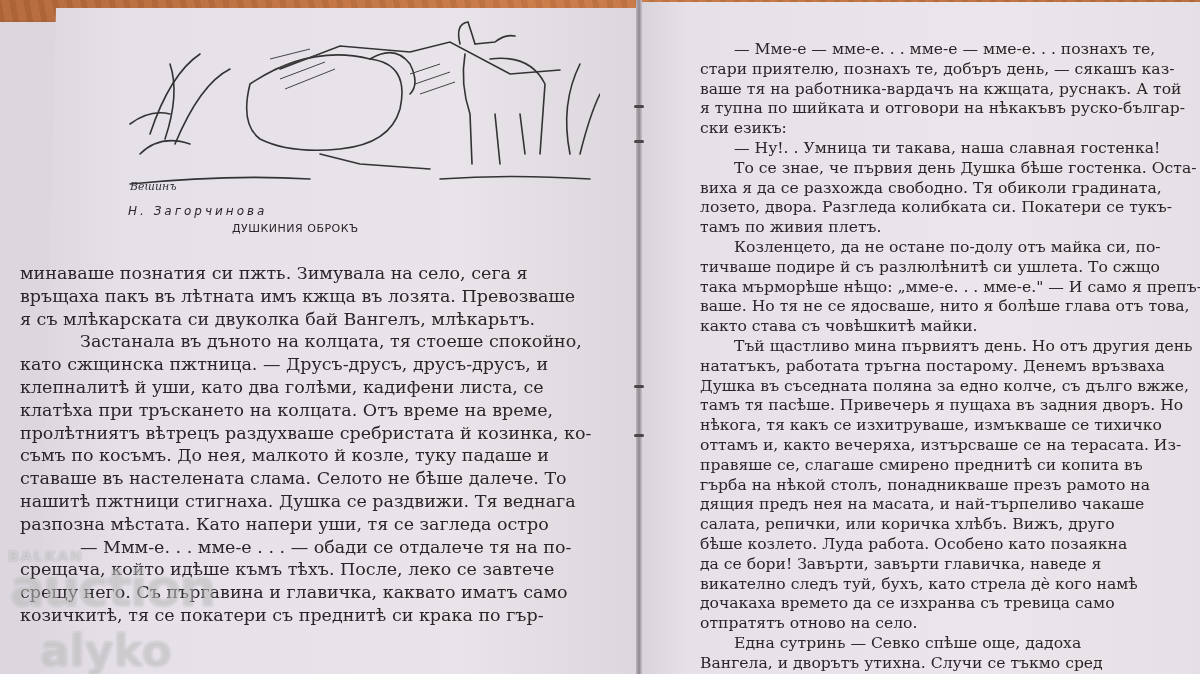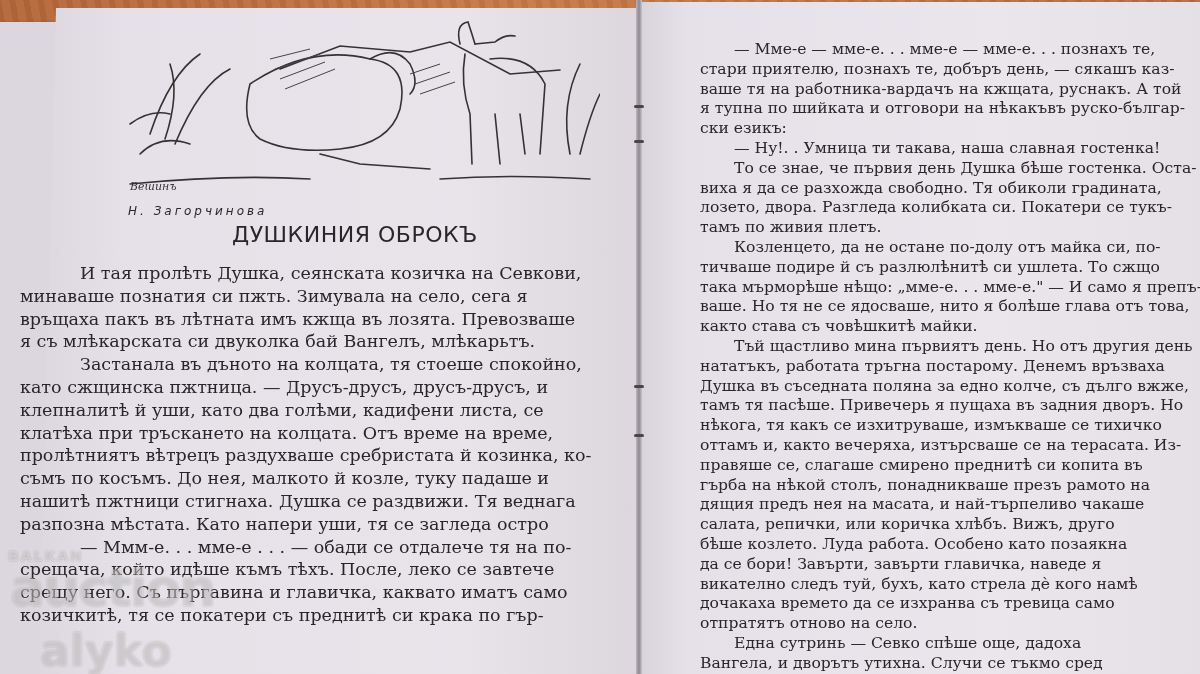--- a/index.html
+++ b/index.html
@@ -30,21 +30,21 @@
       background: linear-gradient(90deg, #bdb6be, #8f8891, #c9c3cb);
     }
     .stitch { position:absolute; left:634px; width:10px; height:3px; background:#4b4548; border-radius:2px; }
 
     .illustration { position:absolute; left:110px; top:14px; width:490px; height:180px; }
     .byline {
       position:absolute; left:128px; top:204px; font-size:12px; font-style:italic;
       letter-spacing:3px; color:#2b272b; font-family:"DejaVu Sans", sans-serif;
     }
     .title {
-      position:absolute; left:232px; top:222px; font-size:22px; color:#2a2529;
+      position:absolute; left:232px; top:222px; font-size:11px; color:#2a2529;
       font-family:"DejaVu Sans", sans-serif; letter-spacing:0.5px;
     }
     .col { position:absolute; color:#2a2529; }
     .col-left { left:20px; top:262px; width:580px; font-size:17.5px; line-height:22.8px; font-family:"DejaVu Serif", serif; }
     .col-right { left:700px; top:40px; width:510px; font-size:15.6px; line-height:19.8px; font-family:"DejaVu Serif", serif; }
     .line { white-space:nowrap; display:block; }
     .col-left .line { text-align:justify; }
     .ind { padding-left:60px; }
     .col-right .ind { padding-left:34px; }
 
@@ -103,30 +103,30 @@
     <path d="M160 45 L200 35 M165 55 L210 40 M170 65 L215 48 M175 75 L225 55"></path>
     <path d="M300 60 L330 50 M305 70 L340 58 M310 80 L345 68"></path>
   </g>
   <text x="20" y="176" font-size="11" font-style="italic" fill="#333" font-family="DejaVu Serif, serif">Вешинъ</text>
 </svg>
 
 <div class="byline">Н. Загорчинова</div>
 <div class="title">ДУШКИНИЯ ОБРОКЪ</div>
 
 <div class="col col-left">
-  <span class="line ind">И тая пролѣть Душка, сеянската козичка на Севкови,</span>
   <span class="line">минаваше познатия си пжть. Зимувала на село, сега я</span>
   <span class="line">връщаха пакъ въ лѣтната имъ кжща въ лозята. Превозваше</span>
   <span class="line">я съ млѣкарската си двуколка бай Вангелъ, млѣкарьтъ.</span>
   <span class="line ind">Застанала въ дъното на колцата, тя стоеше спокойно,</span>
   <span class="line">като сжщинска пжтница. — Друсъ-друсъ, друсъ-друсъ, и</span>
   <span class="line">клепналитѣ й уши, като два голѣми, кадифени листа, се</span>
   <span class="line">клатѣха при тръскането на колцата. Отъ време на време,</span>
   <span class="line">пролѣтниятъ вѣтрецъ раздухваше сребристата й козинка, ко-</span>
   <span class="line">съмъ по косъмъ. До нея, малкото й козле, туку падаше и</span>
+  <span class="line">ставаше въ настелената слама. Селото не бѣше далече. То</span>
   <span class="line">нашитѣ пжтници стигнаха. Душка се раздвижи. Тя веднага</span>
   <span class="line">разпозна мѣстата. Като напери уши, тя се загледа остро</span>
   <span class="line ind">— Ммм-е. . . мме-е . . . — обади се отдалече тя на по-</span>
   <span class="line">срещача, който идѣше къмъ тѣхъ. После, леко се завтече</span>
   <span class="line">срещу него. Съ пъргавина и главичка, каквато иматъ само</span>
   <span class="line">козичкитѣ, тя се покатери съ преднитѣ си крака по гър-</span>
 
 </div>
 
 <div class="col col-right">

